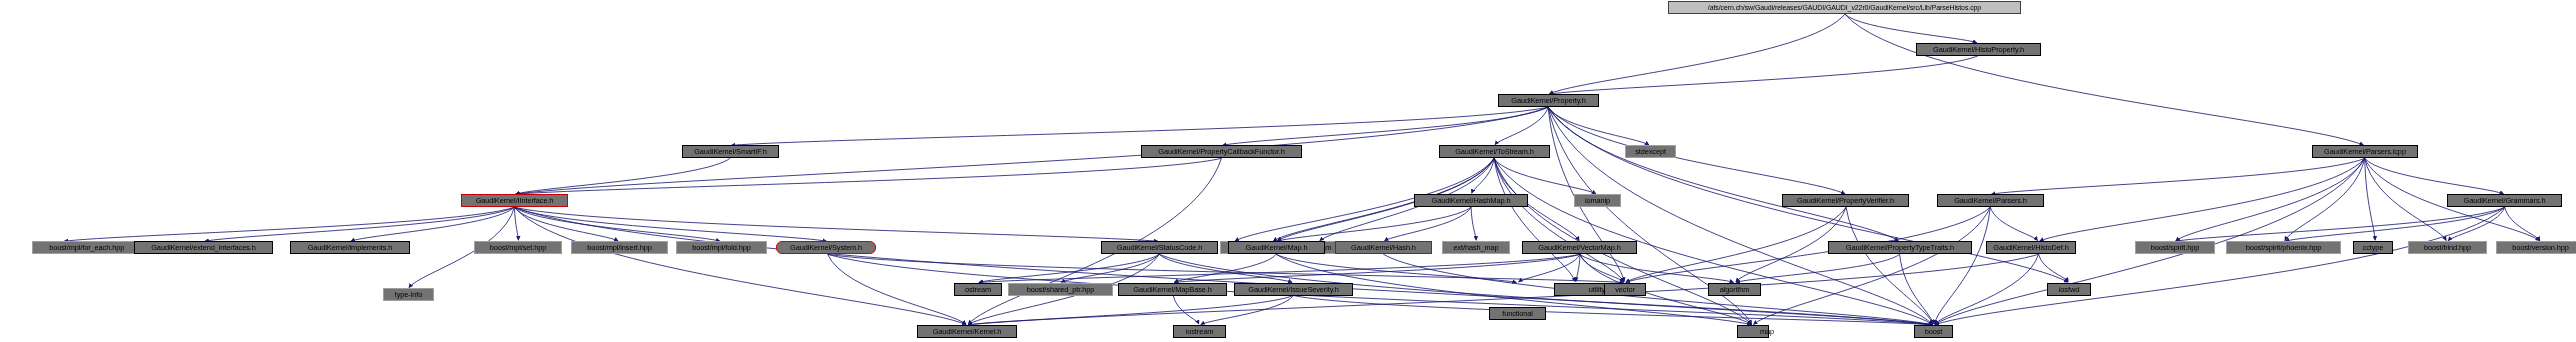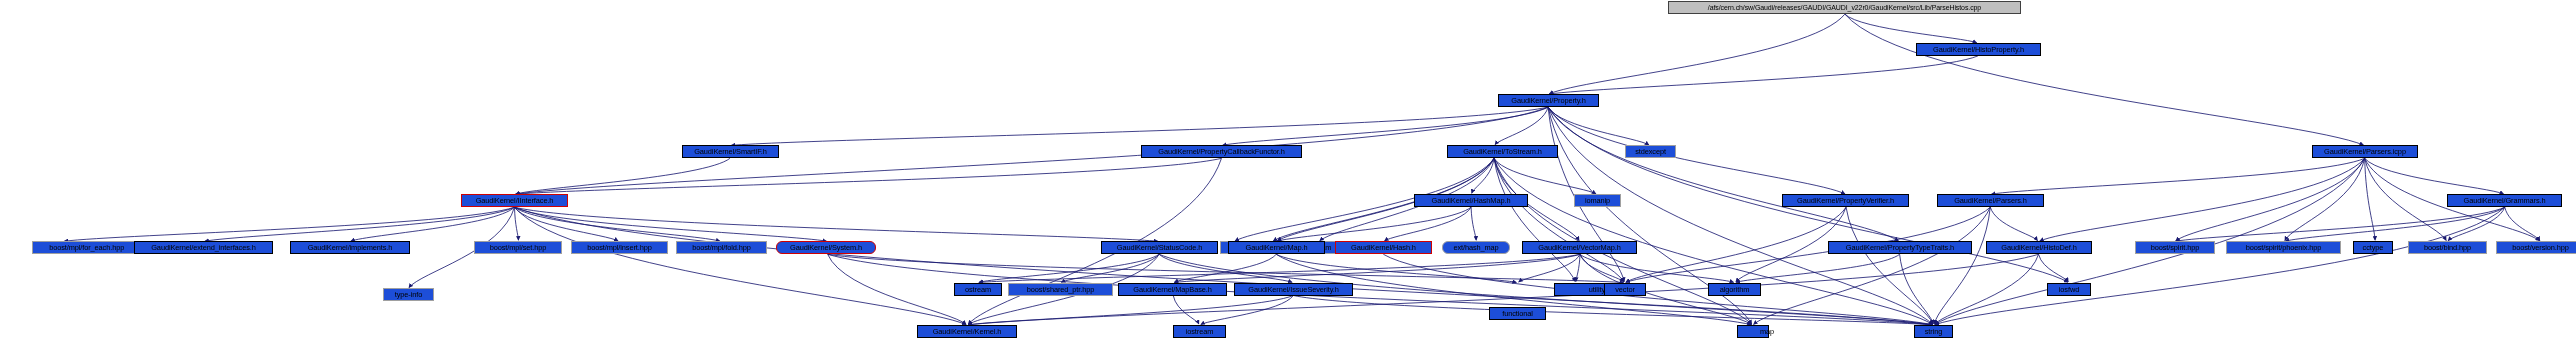--- a/index.html
+++ b/index.html
@@ -12,21 +12,21 @@
     overflow: hidden;
   }
   #edge-layer { position:absolute; left:0; top:0; width:2576px; height:342px; }
   .gnode {
     position: absolute;
     box-sizing: border-box;
     display: flex;
     align-items: center;
     justify-content: center;
     white-space: nowrap;
-    background: #1d4ed8;
+    background: #737373;
     border: 0.6px solid #a0a0a0;
     color: #000000;
     font-size: 7.4px;
     line-height: 1;
     height: 13px;
     letter-spacing: -0.1px;
   }
   .gnode.root {
     background: #bfbfbf;
     border: 0.6px solid #404040;
@@ -152,21 +152,21 @@
       </div>
       <div class="gnode bold" style="left: 2312px; top: 145px; width: 106px; height: 13px;">
         <span>GaudiKernel/Parsers.icpp</span>
       </div>
       <div class="gnode bold" style="left: 682px; top: 145px; width: 97px; height: 13px;">
         <span>GaudiKernel/SmartIF.h</span>
       </div>
       <div class="gnode bold" style="left: 1141px; top: 145px; width: 161px; height: 13px;">
         <span>GaudiKernel/PropertyCallbackFunctor.h</span>
       </div>
-      <div class="gnode bold" style="left: 1439px; top: 145px; width: 111px; height: 13px; margin-left: 8px;">
+      <div class="gnode bold" style="left: 1439px; top: 145px; width: 111px; height: 13px;">
         <span>GaudiKernel/ToStream.h</span>
       </div>
       <div class="gnode" style="left: 1625px; top: 145px; width: 51px; height: 13px;">
         <span>stdexcept</span>
       </div>
       <div class="gnode bold" style="left: 2447px; top: 194px; width: 115px; height: 13px;">
         <span>GaudiKernel/Grammars.h</span>
       </div>
       <div class="gnode hl" style="left: 461px; top: 194px; width: 107px; height: 13px;">
         <span>GaudiKernel/IInterface.h</span>
@@ -215,30 +215,30 @@
       </div>
       <div class="gnode bold" style="left: 1101px; top: 241px; width: 117px; height: 13px;">
         <span>GaudiKernel/StatusCode.h</span>
       </div>
       <div class="gnode bold" style="left: 1228px; top: 241px; width: 97px; height: 13px;">
         <span>GaudiKernel/Map.h</span>
       </div>
       <div class="gnode hl" style="left: 1335px; top: 241px; width: 97px; height: 13px;">
         <span>GaudiKernel/Hash.h</span>
       </div>
-      <div class="gnode" style="left: 1442px; top: 241px; width: 68px; height: 13px; border-radius: 6px;">
+      <div class="gnode" style="left: 1442px; top: 241px; width: 68px; height: 13px;">
         <span>ext/hash_map</span>
       </div>
       <div class="gnode bold" style="left: 1522px; top: 241px; width: 115px; height: 13px;">
         <span>GaudiKernel/VectorMap.h</span>
       </div>
       <div class="gnode bold" style="left: 1828px; top: 241px; width: 144px; height: 13px;">
         <span>GaudiKernel/PropertyTypeTraits.h</span>
       </div>
-      <div class="gnode bold" style="left: 1986px; top: 241px; width: 106px; height: 13px;">
+      <div class="gnode bold" style="left: 1986px; top: 241px; width: 90px; height: 13px;">
         <span>GaudiKernel/HistoDef.h</span>
       </div>
       <div class="gnode" style="left: 2135px; top: 241px; width: 80px; height: 13px;">
         <span>boost/spirit.hpp</span>
       </div>
       <div class="gnode" style="left: 2226px; top: 241px; width: 115px; height: 13px;">
         <span>boost/spirit/phoenix.hpp</span>
       </div>
       <div class="gnode bold" style="left: 2353px; top: 241px; width: 40px; height: 13px;">
         <span>cctype</span>
@@ -282,17 +282,17 @@
       <div class="gnode bold" style="left: 917px; top: 325px; width: 100px; height: 13px;">
         <span>GaudiKernel/Kernel.h</span>
       </div>
       <div class="gnode bold" style="left: 1173px; top: 325px; width: 53px; height: 13px;">
         <span>iostream</span>
       </div>
       <div class="gnode bold" style="left: 1737px; top: 325px; width: 32px; height: 13px; padding-left: 28px;">
         <span>map</span>
       </div>
       <div class="gnode bold" style="left: 1914px; top: 325px; width: 39px; height: 13px;">
-        <span>string</span>
+        <span>boost</span>
       </div>
     </div>
 </div>
 
 
 </body></html>

